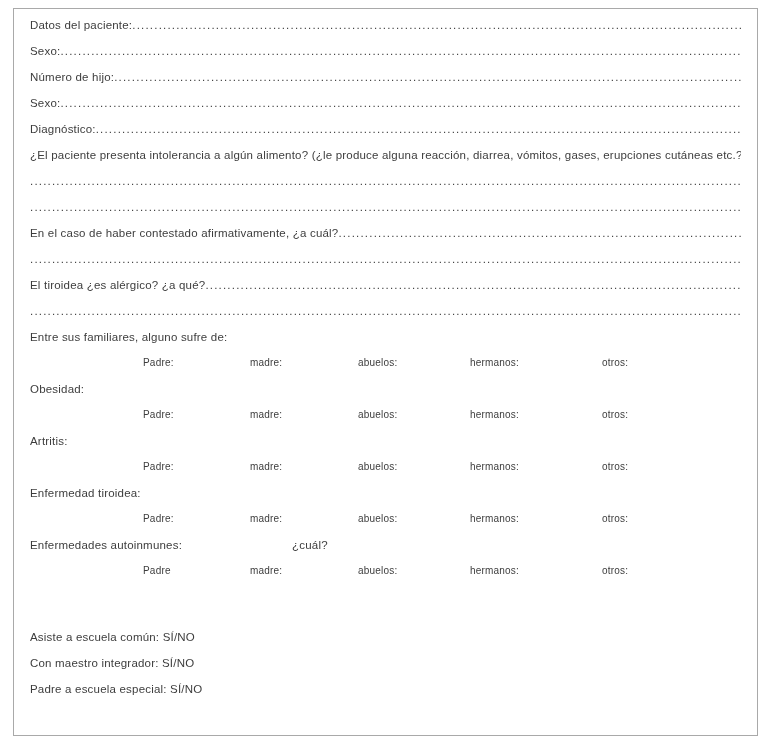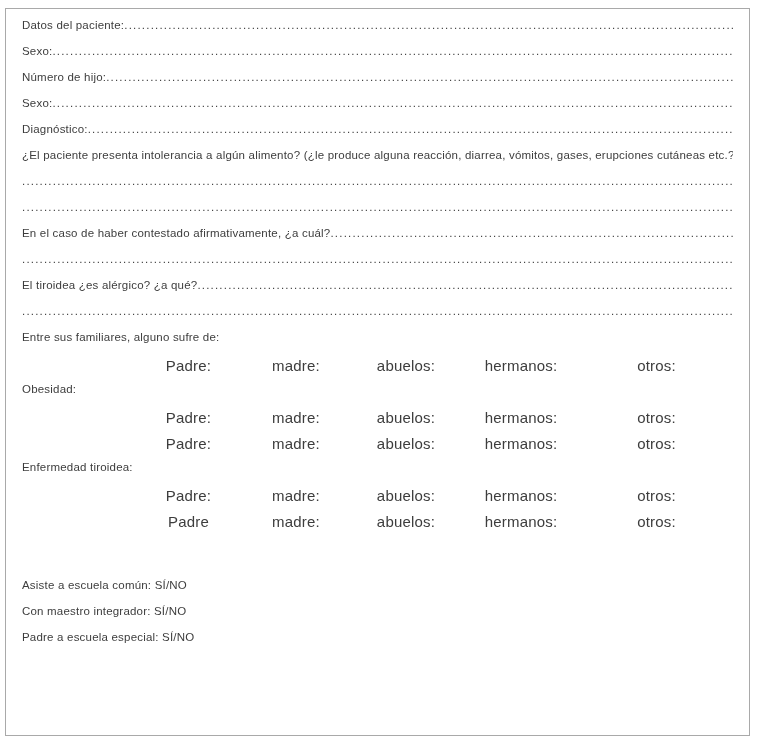--- a/index.html
+++ b/index.html
@@ -4,21 +4,21 @@
 <style>
   * { margin: 0; padding: 0; box-sizing: border-box; }
   html, body {
     width: 771px;
     height: 749px;
     background: #ffffff;
     font-family: "Liberation Sans", "DejaVu Sans", sans-serif;
   }
   .page {
     position: absolute;
-    left: 5px;
+    left: 13px;
     top: 8px;
     width: 745px;
     height: 728px;
     border: 1px solid #a9a9a9;
     background: #ffffff;
     padding: 10px 16px 20px 16px;
     overflow: hidden;
   }
   .line {
     display: flex;
@@ -39,30 +39,29 @@
   }
   .leader::after {
     content: "....................................................................................................................................................................................................................................................................";
     letter-spacing: 1.2px;
   }
   .question { white-space: nowrap; }
   .fam-row {
     display: flex;
     align-items: baseline;
     height: 26px;
-    font-size: 15px;
+    font-size: 10px;
     letter-spacing: 0.2px;
     color: #3d3d3d;
     padding-left: 113px;
-    text-align: center;
   }
   .fam-row .c1 { width: 107px; }
   .fam-row .c2 { width: 108px; }
   .fam-row .c3 { width: 112px; }
-  .fam-row .c4 { width: 118px; }
+  .fam-row .c4 { width: 132px; }
   .fam-row .c5 { flex: 1; }
   .which { margin-left: 110px; }
   .school-block { margin-top: 40px; }
 </style>
 </head>
 <body>
 
 <div class="page">
 
   <div class="line">
@@ -136,39 +135,46 @@
     <span class="lbl">Obesidad:</span>
   </div>
   <div class="fam-row">
     <span class="c1">Padre:</span>
     <span class="c2">madre:</span>
     <span class="c3">abuelos:</span>
     <span class="c4">hermanos:</span>
     <span class="c5">otros:</span>
   </div>
 
+  <div class="line">
+    <span class="lbl">Artritis:</span>
+  </div>
   <div class="fam-row">
     <span class="c1">Padre:</span>
     <span class="c2">madre:</span>
     <span class="c3">abuelos:</span>
     <span class="c4">hermanos:</span>
     <span class="c5">otros:</span>
   </div>
 
   <div class="line">
     <span class="lbl">Enfermedad tiroidea:</span>
   </div>
   <div class="fam-row">
     <span class="c1">Padre:</span>
     <span class="c2">madre:</span>
     <span class="c3">abuelos:</span>
     <span class="c4">hermanos:</span>
     <span class="c5">otros:</span>
   </div>
 
+  <div class="line">
+    <span class="lbl">Enfermedades autoinmunes:</span>
+    <span class="which">¿cuál?</span>
+  </div>
   <div class="fam-row">
     <span class="c1">Padre</span>
     <span class="c2">madre:</span>
     <span class="c3">abuelos:</span>
     <span class="c4">hermanos:</span>
     <span class="c5">otros:</span>
   </div>
 
   <div class="school-block">
     <div class="line">

